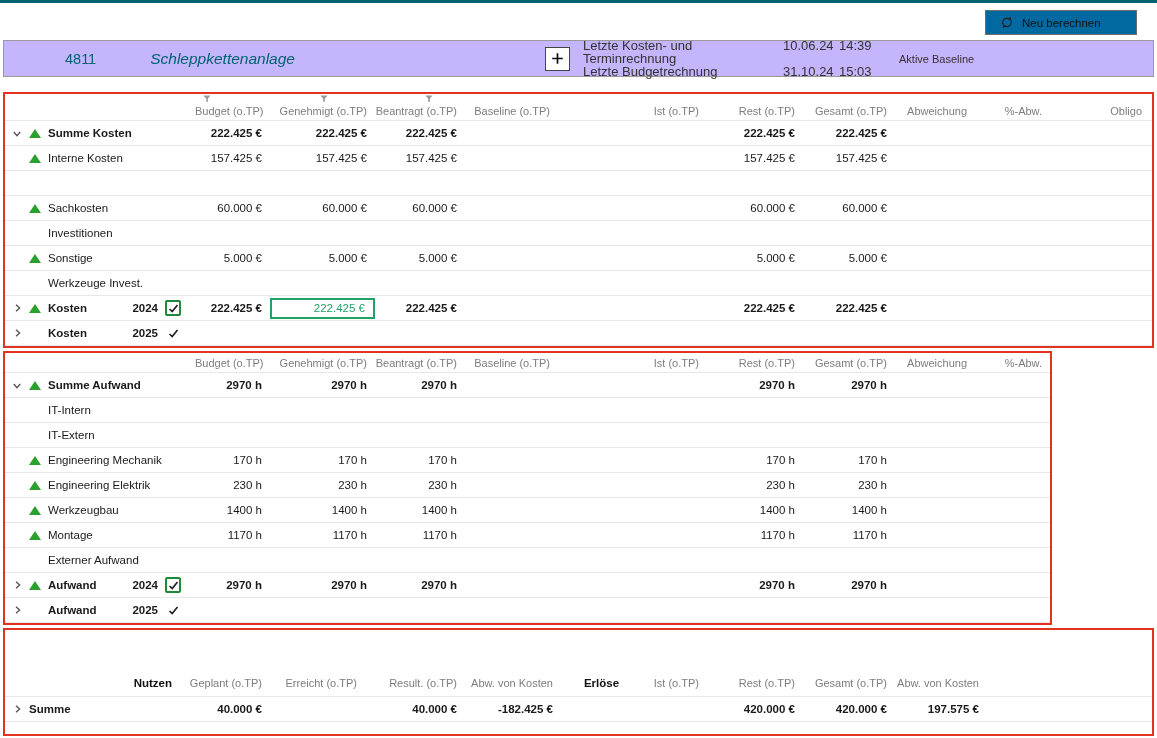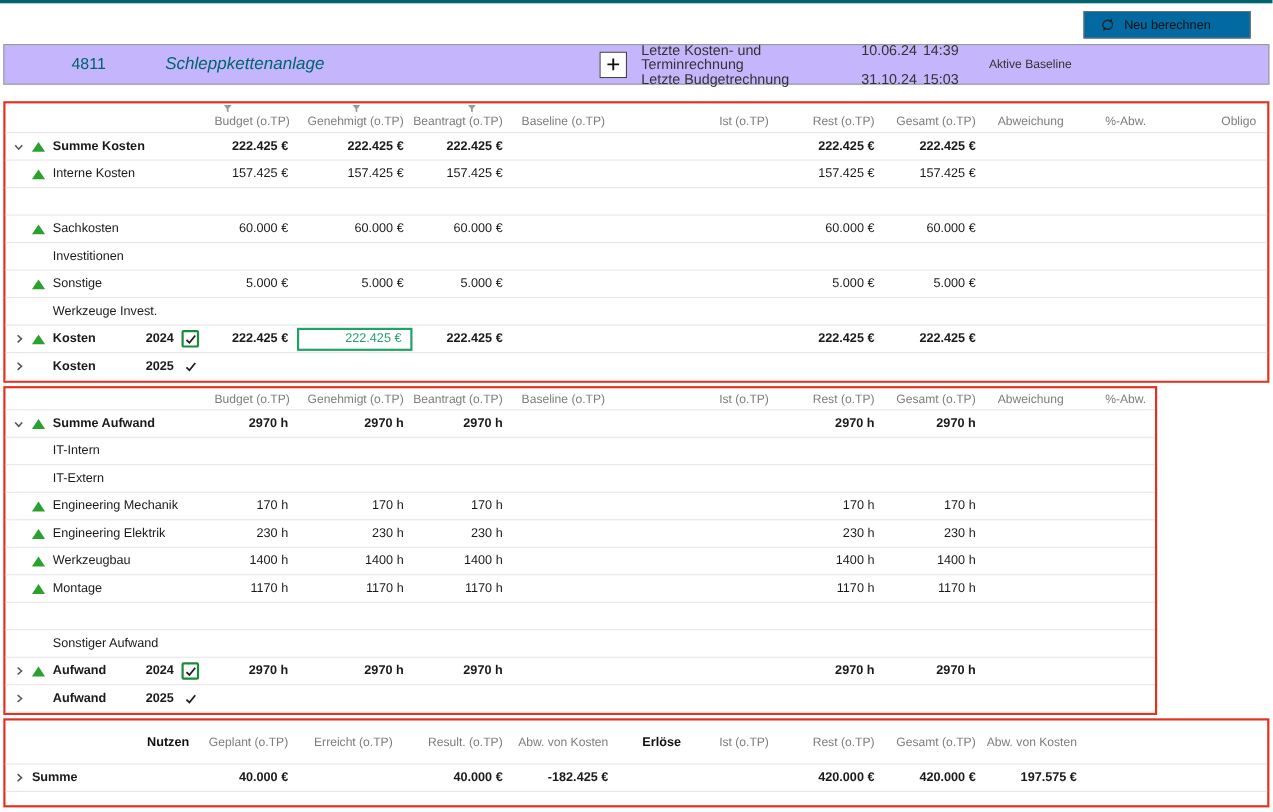--- a/index.html
+++ b/index.html
@@ -42,21 +42,21 @@
   
   .panel{margin:0 3px;border:2px solid var(--red);background:#fff;}
   .t1{margin-top:15px;margin-bottom:3px;}
   .t2{width:1049px;margin-bottom:3px;}
   .t3{padding-bottom:12px;}
   .filters{position:relative;height:7px;}
   .funnel{position:absolute;top:1px;line-height:0;}
   
   .trow{display:grid;align-items:center;height:25px;border-bottom:1px solid #e7e7e7;}
   .trow.thead{height:20px;}
-  .t3 .trow.thead{height:40px;}
+  .t3 .trow.thead{height:28px;margin-top:39px;}
   .t1 .trow{grid-template-columns:24px 166px 75px 105px 90px 93px 149px 96px 92px 80px 75px 100px;}
   .t2 .trow{grid-template-columns:24px 166px 75px 105px 90px 93px 149px 96px 92px 80px 75px;}
   .t3 .trow{grid-template-columns:24px 101px 50px 90px 95px 100px 96px 64px 82px 96px 92px 92px;}
   .hcell{color:#7d7d7d;font-size:11px;text-align:right;padding-right:8px;white-space:nowrap;overflow:hidden;}
   .hcell.hb{color:#111;font-weight:700;font-size:11.5px;}
   .hcell.hleft{text-align:center;padding-left:17px;padding-right:0;}
   .ccell{display:flex;align-items:center;justify-content:center;height:100%;}
   .lcell{display:flex;align-items:center;height:100%;padding-right:14px;white-space:nowrap;}
   .tri{width:0;height:0;border-left:6px solid transparent;border-right:6px solid transparent;
        border-bottom:9px solid var(--green);margin-right:7px;flex:none;}
@@ -450,35 +450,23 @@
         <div class="vcell">1170 h</div>
         <div class="vcell"></div>
         <div class="vcell"></div>
         <div class="vcell">1170 h</div>
         <div class="vcell">1170 h</div>
         <div class="vcell"></div>
         <div class="vcell"></div>
       </div>
       <div class="trow">
         <div class="ccell"></div>
-        <div class="vcell"></div>
-        <div class="vcell"></div>
-        <div class="vcell"></div>
-        <div class="vcell"></div>
-        <div class="vcell"></div>
-        <div class="vcell"></div>
-        <div class="vcell"></div>
-        <div class="vcell"></div>
-        <div class="vcell"></div>
-      </div>
-      <div class="trow">
-        <div class="ccell"></div>
-        <div class="lcell">
-          <span class="trisp"></span>
-          <span class="ltext">Sonstiger Aufwand</span>
+        <div class="lcell">
+          <span class="trisp"></span>
+          <span class="ltext">Externer Aufwand</span>
         </div>
         <div class="vcell"></div>
         <div class="vcell"></div>
         <div class="vcell"></div>
         <div class="vcell"></div>
         <div class="vcell"></div>
         <div class="vcell"></div>
         <div class="vcell"></div>
         <div class="vcell"></div>
         <div class="vcell"></div>

